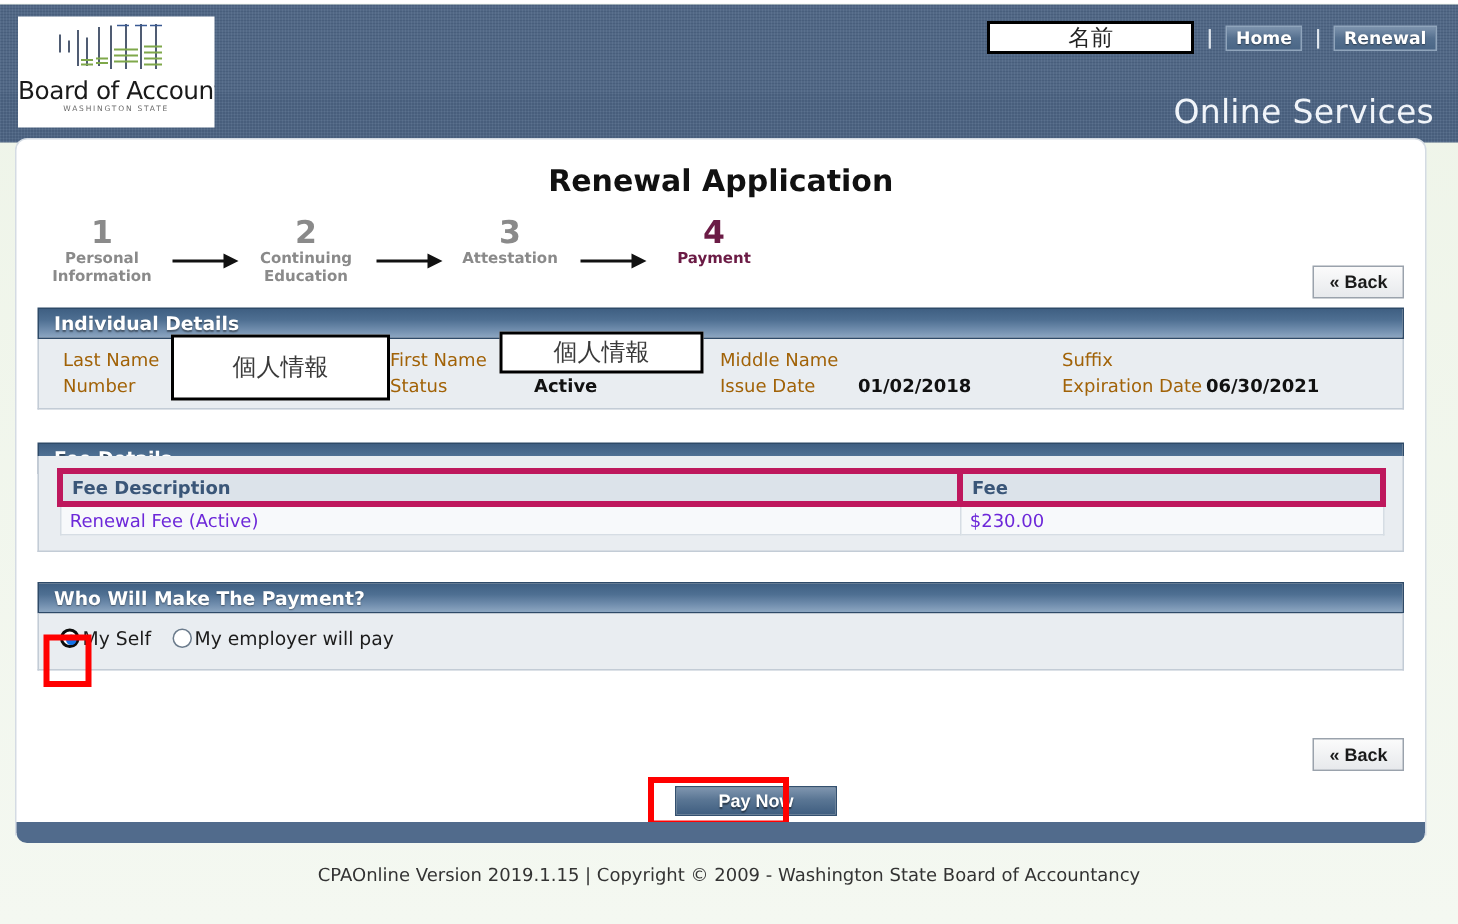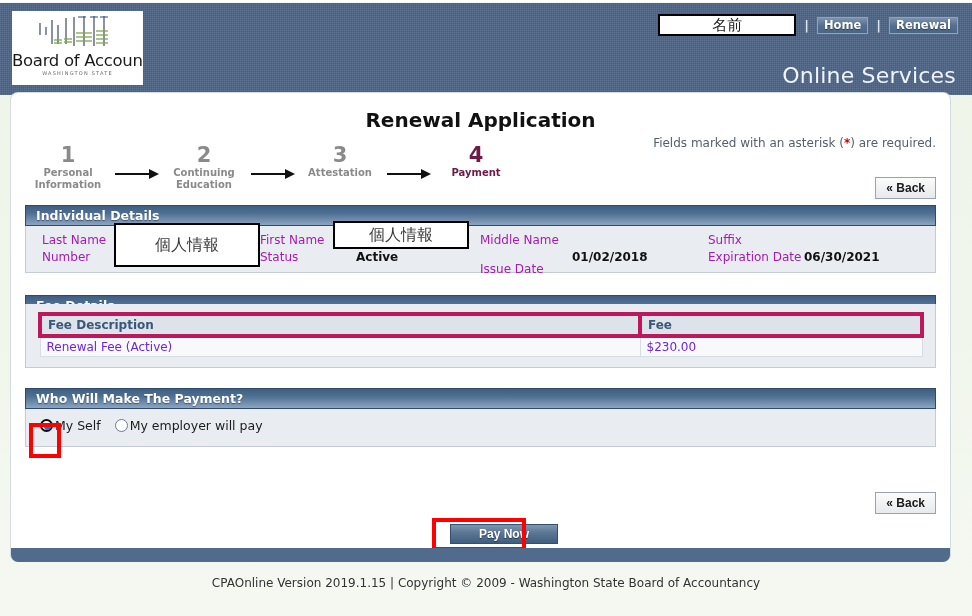--- a/index.html
+++ b/index.html
@@ -148,21 +148,21 @@
     position: absolute; left: 14px; width: 911px;
     background: #e9edf1;
     border-left: 1px solid #c3ccd6; border-right: 1px solid #c3ccd6; border-bottom: 1px solid #c3ccd6;
   }
 
   
   #sec-ind-bar { top: 112px; }
   #sec-ind-body { top: 133px; height: 47px; }
 
   .ind-grid { position: absolute; inset: 0; font-size: 12px; color: #2b2b2b; }
-  .ind-lbl { position: absolute; color: #a21caf; }
+  .ind-lbl { position: absolute; color: #a16207; }
   .ind-val { position: absolute; font-weight: bold; color: #111; }
   .redact {
     position: absolute;
     background: #ffffff; border: 2px solid #000000;
     display: flex; align-items: center; justify-content: center;
     font-size: 16px; color: #3a3a3a;
   }
 
   
   #sec-fee-bar { top: 202px; }
@@ -290,23 +290,20 @@
       <a class="navbtn">Renewal</a>
     </div>
 
     <div class="online-services">Online Services</div>
   </div>
 
   <div class="card">
 
     <div class="page-title">Renewal Application</div>
 
-    <div class="required-note">
-      <span>Fields marked with an asterisk (</span><span class="ast">*</span><span>) are required.</span>
-    </div>
 
     <div class="steps">
       <div class="step">
         <div class="num">1</div>
         <div class="lbl">Personal Information</div>
       </div>
       <div class="arrow"></div>
       <div class="step">
         <div class="num">2</div>
         <div class="lbl">Continuing Education</div>
@@ -333,21 +330,21 @@
 
         <div class="redact" style="left:88px; top:-3px; width:146px; height:44px;">個人情報</div>
 
         <div class="ind-lbl" style="left:234px; top:7px;">First Name</div>
         <div class="ind-lbl" style="left:234px; top:24px;">Status</div>
 
         <div class="redact" style="left:307px; top:-5px; width:136px; height:28px;">個人情報</div>
         <div class="ind-val" style="left:330px; top:24px;">Active</div>
 
         <div class="ind-lbl" style="left:454px; top:7px;">Middle Name</div>
-        <div class="ind-lbl" style="left:454px; top:36px;">Issue Date</div>
+        <div class="ind-lbl" style="left:454px; top:24px;">Issue Date</div>
         <div class="ind-val" style="left:546px; top:24px;">01/02/2018</div>
 
         <div class="ind-lbl" style="left:682px; top:7px;">Suffix</div>
         <div class="ind-lbl" style="left:682px; top:24px;">Expiration Date</div>
         <div class="ind-val" style="left:778px; top:24px;">06/30/2021</div>
       </div>
     </div>
 
     <div class="sec-bar" id="sec-fee-bar">Fee Details</div>
     <div class="sec-body" id="sec-fee-body">

